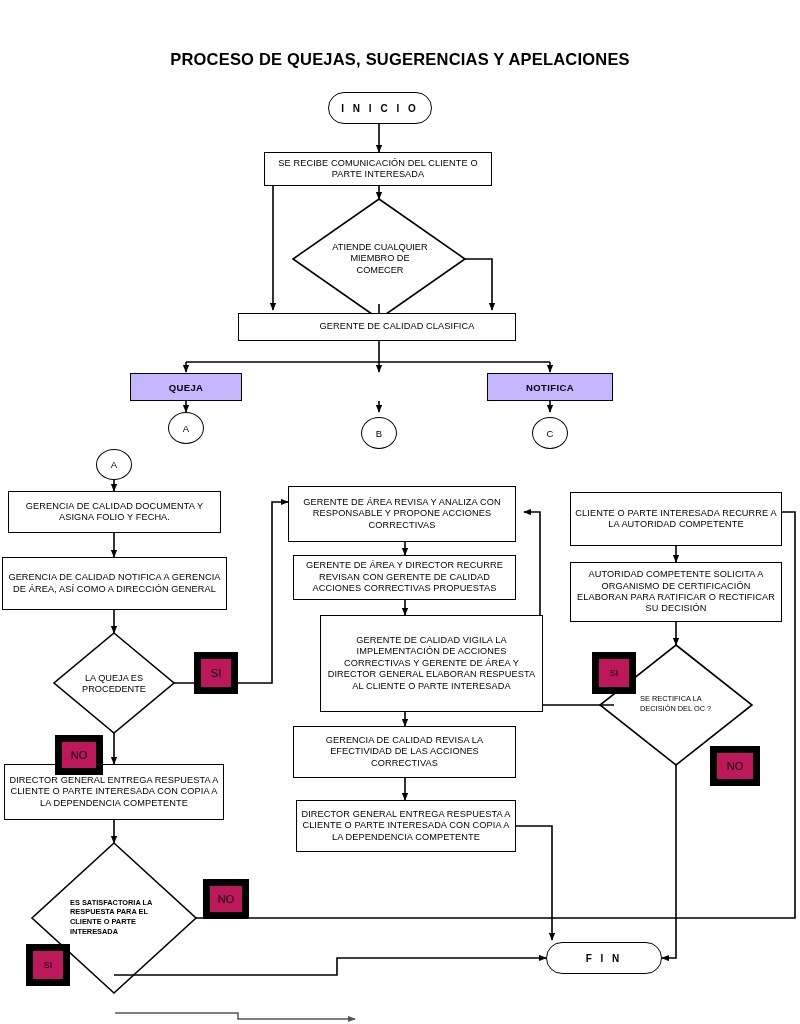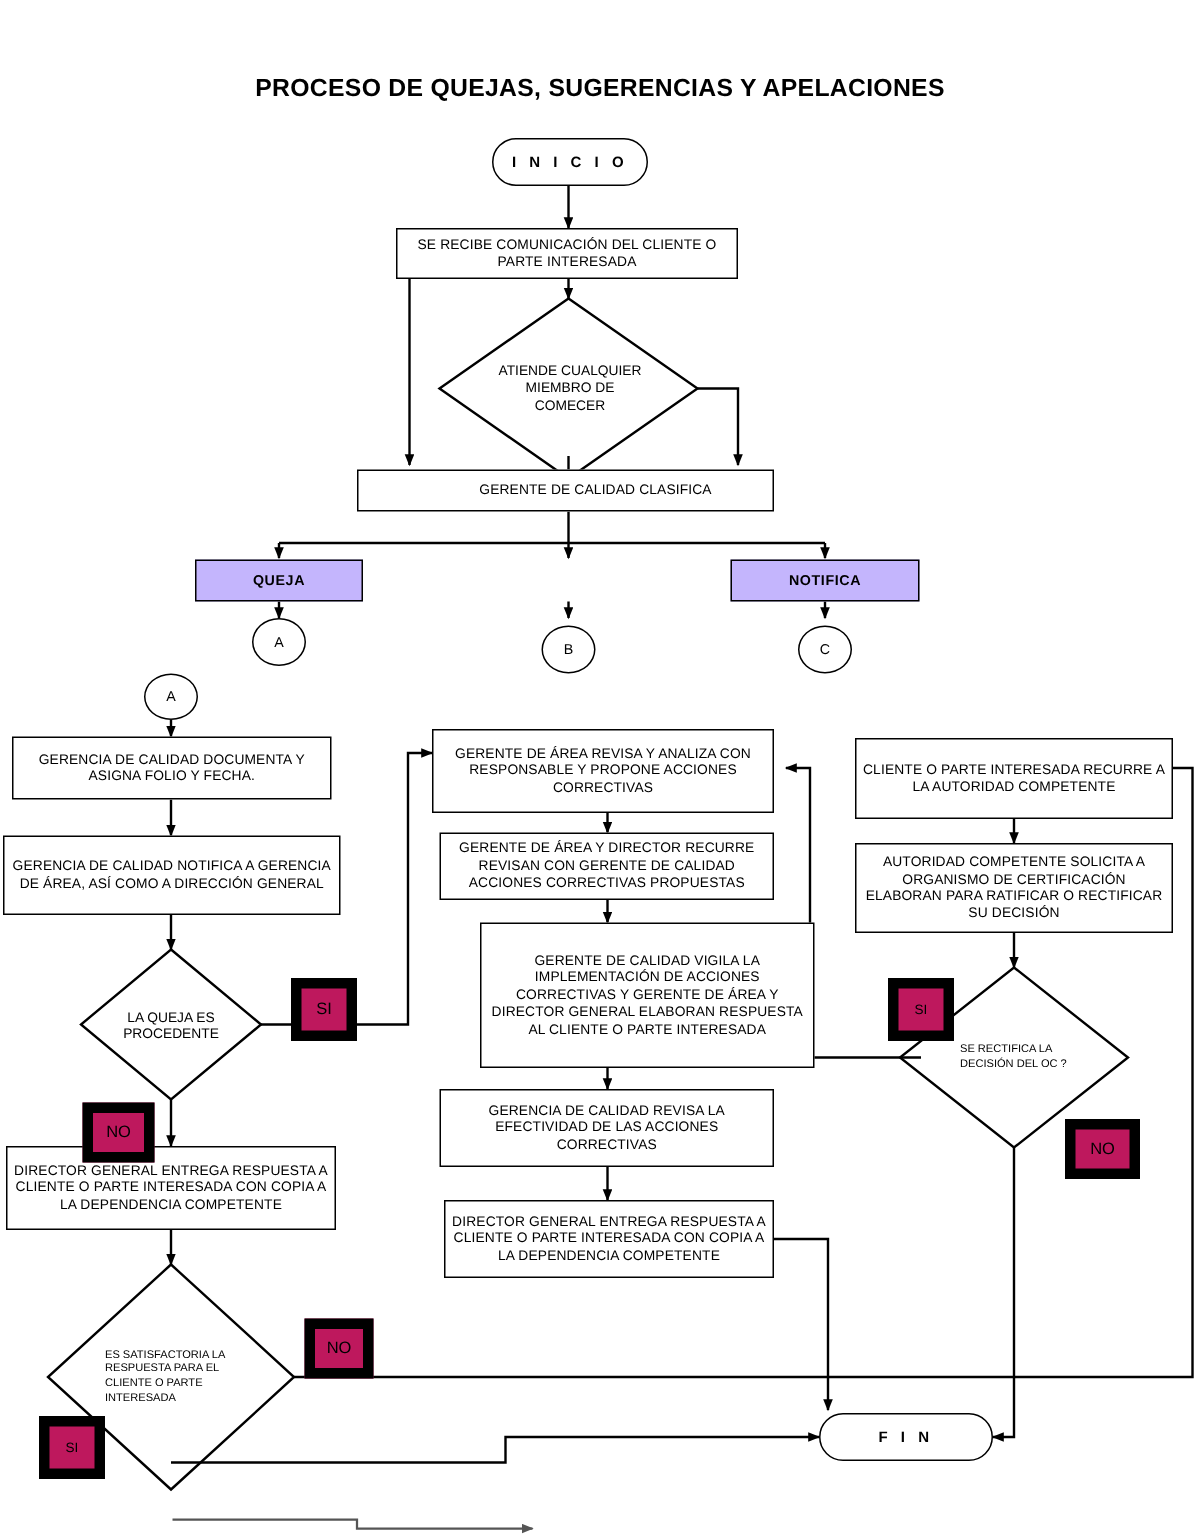--- a/index.html
+++ b/index.html
@@ -150,21 +150,21 @@
   </div>
   <div class="node proc" style="left:2px;top:557px;width:225px;height:53px;">
     <span class="txt">GERENCIA DE CALIDAD NOTIFICA A GERENCIA DE ÁREA, ASÍ COMO A DIRECCIÓN GENERAL</span>
   </div>
   <div class="diamond-label" style="left:64px;top:664px;width:100px;height:40px;">
     <span class="txt">LA QUEJA ES PROCEDENTE</span>
   </div>
   <div class="node proc" style="left:4px;top:764px;width:220px;height:56px;">
     <span class="txt">DIRECTOR GENERAL ENTREGA RESPUESTA A CLIENTE O PARTE INTERESADA CON COPIA A LA DEPENDENCIA  COMPETENTE</span>
   </div>
-  <div class="diamond-label dl-left" style="left:70px;top:893px;width:96px;height:48px;">
+  <div class="diamond-label dl-left" style="left:70px;top:893px;width:96px;height:48px;font-weight:bold;">
     <span class="txt">ES SATISFACTORIA LA RESPUESTA PARA EL CLIENTE O PARTE INTERESADA</span>
   </div>
 
   <div class="node proc" style="left:288px;top:486px;width:228px;height:56px;">
     <span class="txt">GERENTE DE ÁREA REVISA Y ANALIZA CON RESPONSABLE Y PROPONE ACCIONES CORRECTIVAS</span>
   </div>
   <div class="node proc" style="left:293px;top:555px;width:223px;height:45px;">
     <span class="txt">GERENTE DE ÁREA Y DIRECTOR RECURRE REVISAN CON GERENTE DE CALIDAD ACCIONES CORRECTIVAS PROPUESTAS</span>
   </div>
   <div class="node proc" style="left:293px;top:615px;width:223px;height:97px;margin-left:27px;">

